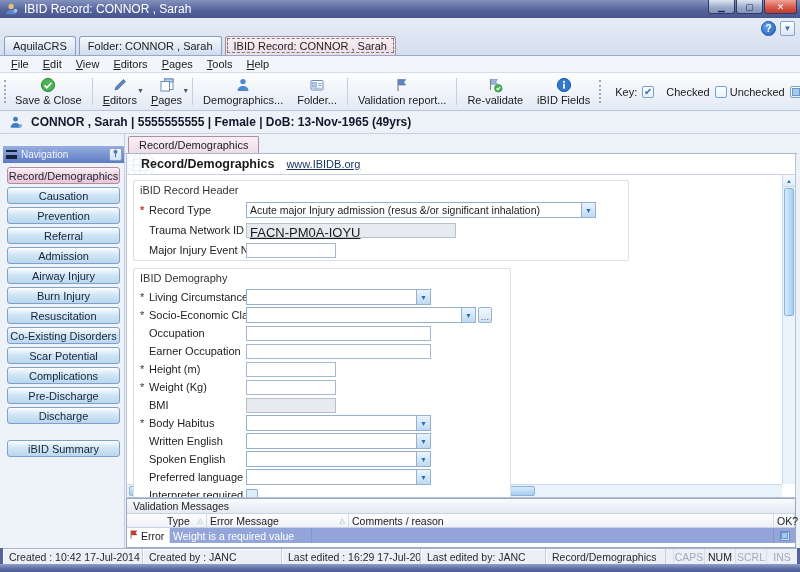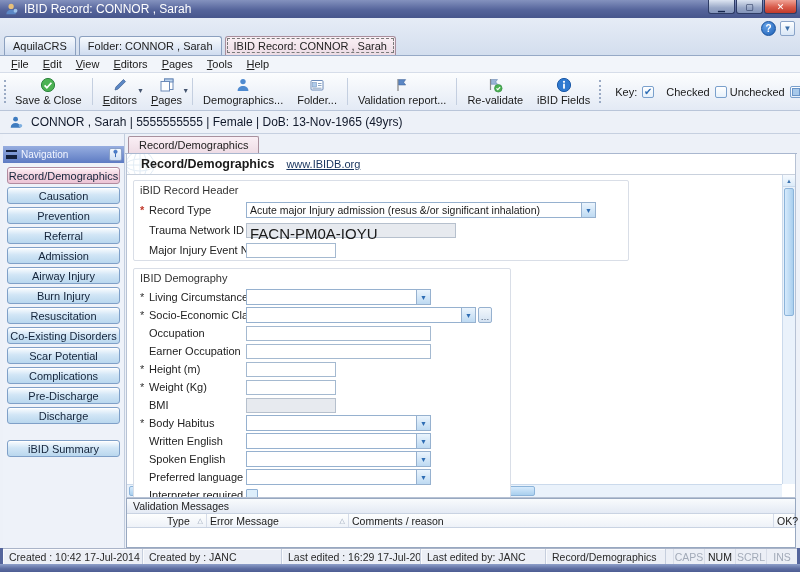--- a/index.html
+++ b/index.html
@@ -46,21 +46,21 @@
   .tbtn .dd { position:absolute; right:0px; top:13px; font-size:7px; color:#44546e; }
   .tsep { width:1px; background:#c4cfe0; margin:4px 3px; }
   .keygrp { display:flex; align-items:center; gap:5px; margin-left:6px; white-space:nowrap; }
   .kbox { width:12px; height:12px; border:1px solid #7aa0cc; border-radius:2px;
     background:linear-gradient(#ffffff,#e6f1fb); display:flex; align-items:center; justify-content:center; }
   .kbox.checked::after { content:"✔"; color:#2e6db4; font-size:10px; line-height:1; }
   .kbox.dk::after { content:""; width:6px; height:6px; background:#a7c9ea; border:1px solid #6a95c8; }
 
   
   .patientbar { height:23px; background:#edf1f8; border-bottom:1px solid #c6d0e0; display:flex; align-items:center;
-    gap:7px; padding-left:9px; font-weight:normal; font-size:12px; color:#10182a; }
+    gap:7px; padding-left:9px; font-weight:bold; font-size:12px; color:#10182a; }
   .patientbar .picon { width:15px; height:15px; }
 
   
   .bodyrow { flex:1; display:flex; min-height:0; background:#edf1f8; padding:0 3px; }
   .nav { width:122px; background:#eef2f9; border-right:1px solid #c2cdde; display:flex; flex-direction:column; }
   .nav-header { height:17px; background:linear-gradient(#97aee0,#5d7bc3); display:flex; align-items:center; gap:4px;
     color:#f2f5ff; font-size:10px; padding:0 2px 0 3px;margin-top:12px; }
   .nav-header .ham { width:11px; height:9px; border-top:2px solid #14203c; border-bottom:2px solid #14203c; position:relative; }
   .nav-header .ham::after { content:""; position:absolute; left:0; right:0; top:2.5px; height:2px; background:#14203c; }
   .pin-btn { margin-left:auto; width:13px; height:13px; border:1px solid #8aa0c8; border-radius:2px;
@@ -340,21 +340,21 @@
                 <span class="req red">*</span>
                 <label class="flabel">Record Type</label>
                 <div class="combo" style="width: 350px;">
                   <span class="cval">Acute major Injury admission (resus &amp;/or significant inhalation)</span>
                   <span class="cbtn">▼</span>
                 </div>
               </div>
               <div class="frow">
                 <span class="req"></span>
                 <label class="flabel">Trauma Network ID</label>
-                <div class="ctl-ro" style="width: 210px; font-size: 15px; padding: 1px 3px 0px;">FACN-PM0A-IOYU</div>
+                <div class="ctl-ro" style="width: 210px; font-size: 13px; padding: 1px 3px 0px; text-decoration: underline;">FACN-PM0A-IOYU</div>
               </div>
               <div class="frow">
                 <span class="req"></span>
                 <label class="flabel">Major Injury Event Number</label>
                 <div class="ctl-text" style="width: 90px;"></div>
               </div>
             </div>
             <div class="groupbox s1">
               <div class="gb-title">IBID Demography</div>
               <div class="frow">
@@ -451,20 +451,36 @@
               <span>Error Message</span>
               <span class="sort">△</span>
             </span>
             <span class="vh-cell" style="flex: 1 1 0%;">
               <span>Comments / reason</span>
             </span>
             <span class="vh-cell" style="width: 21px;">
               <span>OK?</span>
             </span>
           </div>
+        <div id="v-rows">
+            <div class="v-row">
+              <span class="vr-type">
+                <span><svg viewBox="0 0 12 12" width="10" height="11">
+                    <line x1="2.5" y1="1" x2="2.5" y2="11" stroke="#7a4a3a" stroke-width="1"></line>
+                    <path d="M3 1.5h6.5L7.6 4l1.9 2.5H3z" fill="#c23b2e" stroke="#8f2418" stroke-width=".4"></path>
+                  </svg></span>
+                <span>Error</span>
+              </span>
+              <span class="vr-msg">Weight is a required value</span>
+              <span class="vr-comment"></span>
+              <span class="vr-ok">
+                <span class="okbox"></span>
+              </span>
+            </div>
+          </div>
       </div>
     </div>
   </div>
 
   <div class="statusbar" id="statusbar">
       <span class="sseg" style="width: 140px;">Created : 10:42 17-Jul-2014</span>
       <span class="sseg" style="width: 139px;">Created by : JANC</span>
       <span class="sseg" style="width: 139px;">Last edited : 16:29 17-Jul-2014</span>
       <span class="sseg" style="width: 125px;">Last edited by: JANC</span>
       <span class="sseg" style="width: 120px;">Record/Demographics</span>

